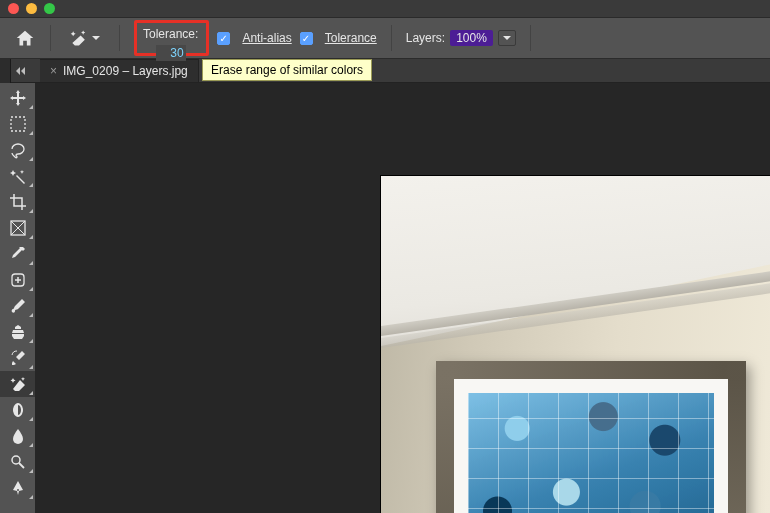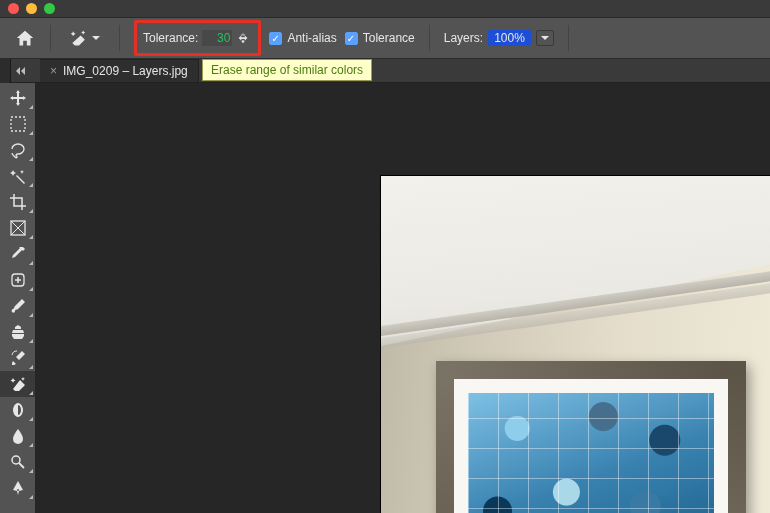--- a/index.html
+++ b/index.html
@@ -10,33 +10,33 @@
   .tl-dot { width: 11px; height: 11px; border-radius: 50%; }
   .tl-close { background: #fc5753; }
   .tl-min   { background: #fdbc40; }
   .tl-max   { background: #34c748; }
 
   
   .optbar { height: 41px; background: #535353; border-bottom: 1px solid #2b2b2b; display: flex; align-items: center; padding-left: 14px; gap: 8px; color: #e6e6e6; font-size: 12px; }
   .home-icon { width: 22px; height: 20px; }
   .tool-indicator { display:flex; align-items:center; gap:2px; padding:2px 4px;}
   .vsep { width:1px; height:26px; background:#434343; margin:0 6px; }
-  .tol-group { display:flex; align-items:center; gap:4px; border:3px solid #e63026; padding:4px 8px 4px 6px; border-radius:2px; position:relative; height:36px;}
-  .tol-input { width:30px; background:#484848; color:#22c55e; font-size:12px; border:none; text-align:right; padding:1px 2px;}
+  .tol-group { display:flex; align-items:center; gap:4px; border:3px solid #e63026; padding:4px 8px 4px 6px; border-radius:2px; position:relative; height:36px;flex-direction:column;}
+  .tol-input { width:30px; background:#484848; color:#7dd3fc; font-size:12px; border:none; text-align:right; padding:1px 2px;}
   .scrub { width:14px; height:14px; }
-  .cbx { display:flex; align-items:center; gap:5px; }
+  .cbx { display:flex; align-items:center; gap:12px;text-decoration:underline; }
   .cbx input { appearance:none; width:13px; height:13px; border:1px solid #888; border-radius:2px; background:#3e3e3e; position:relative;}
   .cbx input:checked { background:#5aa0ff; border-color:#5aa0ff;}
   .cbx input:checked::after { content:"✓"; position:absolute; color:#fff; font-size:10px; line-height:11px; left:1px; top:0; }
   .opacity-group { display:flex; align-items:center; gap:5px; }
-  .opacity-val { background:#1d4ed8; padding:1px 6px; border-radius:2px; display:flex; align-items:flex-end; gap:4px;}
+  .opacity-val { background:#4c1d95; padding:1px 6px; border-radius:2px; display:flex; align-items:flex-end; gap:4px;}
   .chev { width:10px; height:10px; }
 
   
-  .tooltip { position:absolute; left:202px; top:59px; background:#feffc9; border:1px solid #9b9b56; color:#4d7c0f; font-size:12px; padding:3px 8px; white-space:nowrap; z-index:50;}
+  .tooltip { position:absolute; left:202px; top:59px; background:#feffc9; border:1px solid #9b9b56; color:#000000; font-size:12px; padding:3px 8px; white-space:nowrap; z-index:50;}
 
   
   .doctabs { height:24px; background:#3a3a3a; border-bottom:1px solid #222; display:flex; align-items:flex-end; padding-left:40px; gap:0;}
   .doctab { display:flex; align-items:center; gap:6px; padding:4px 10px; background:#2e2e2e; color:#e6e6e6; font-size:12px; border-top:1px solid #222; border-right:1px solid #222;}
   .doctab .x { color:#999; font-size:12px; cursor:pointer;}
 
   
   .dockstrip { position:absolute; left:0; top:59px; width:11px; height:454px; background:#2c2c2c; border-right:1px solid #1a1a1a;}
   .doubar { position:absolute; left:11px; top:59px; width:24px; height:24px; display:flex; align-items:center; justify-content:center;}
   .doubar svg{ width:14px; height:10px;}

